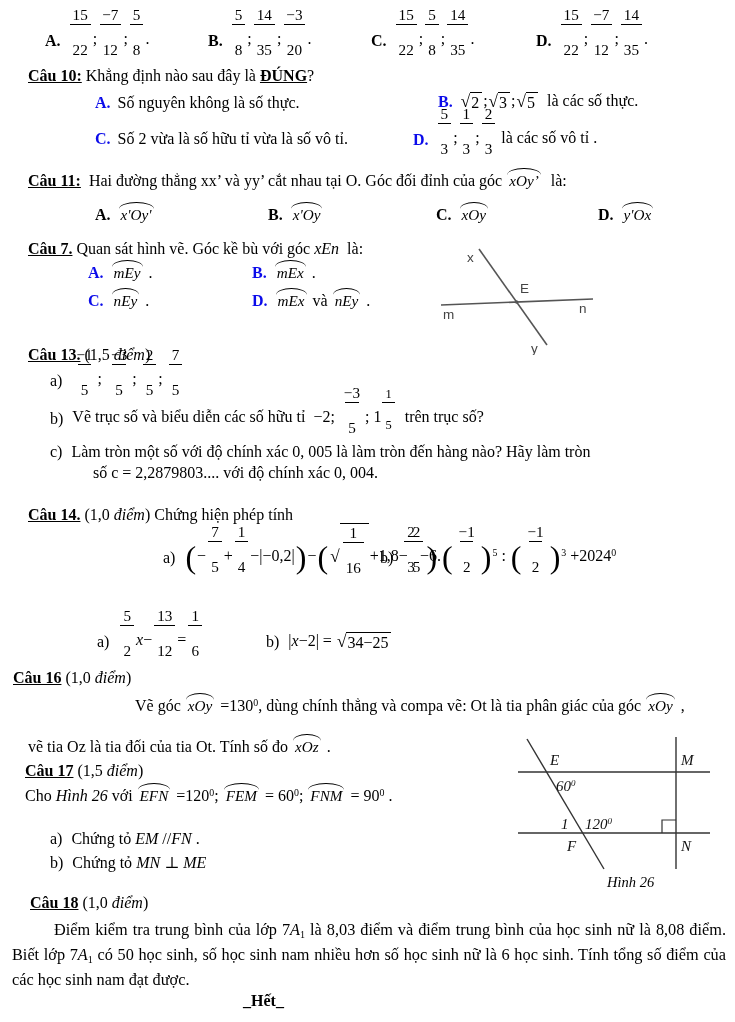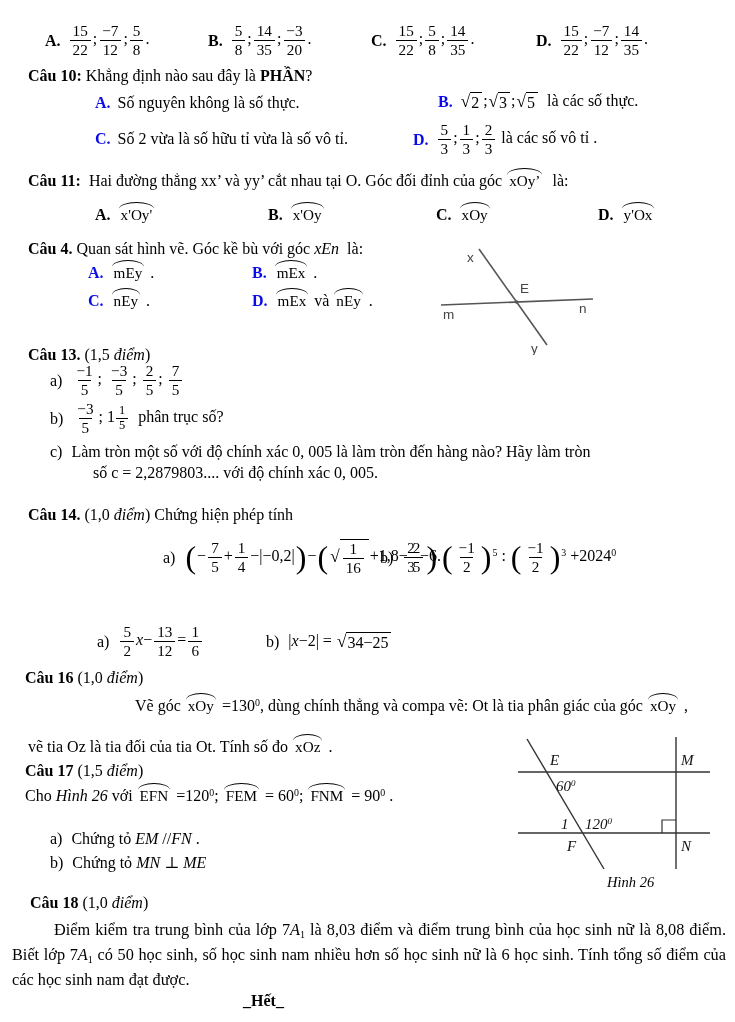--- a/index.html
+++ b/index.html
@@ -6,32 +6,32 @@
   body{width:735px;height:1022px;font-family:"Liberation Serif","DejaVu Serif",serif;font-size:16px;color:#000;}
   .sheet{position:relative;width:735px;height:1022px;background:#fff;overflow:hidden;}
   .row{position:absolute;white-space:nowrap;}
   .opt{position:absolute;display:inline-flex;align-items:center;white-space:nowrap;}
   .item{position:absolute;display:inline-flex;align-items:center;white-space:nowrap;}
   .ilab{margin-right:9px;}
   .lab{font-weight:bold;margin-right:7px;}
   .lab-blue{color:#0b0bea;}
   .mt{white-space:pre;}
   .mi{font-style:italic;white-space:pre;}
-  .mb{font-weight:bold;white-space:pre;}
+  .mb{font-weight:bold;white-space:pre;text-decoration:underline;}
   .mbi{font-weight:bold;font-style:italic;white-space:pre;}
   .frac{display:inline-flex;flex-direction:column;align-items:center;vertical-align:middle;line-height:1.12;font-size:0.95em;margin:0 2px;transform:translateY(-1px);text-align:center;}
   .fn{padding:0 3px;}
-  .fd{border-top:1.2px solid #000;padding:0 3px;}
+  .fd{border-top:1.2px solid #000;padding:16px 3px;}
   .mixfrac{font-size:0.78em;margin-left:1px;}
   .sqrt{display:inline-flex;align-items:center;vertical-align:middle;margin:0 1px;}
   .rad{line-height:1;font-size:1.08em;transform:translateY(-1px);}
   .sqb{border-top:1.3px solid #000;padding:1px 3px 0 1px;display:inline-flex;align-items:center;}
   .msup{vertical-align:0.5em;font-size:0.62em;line-height:0;white-space:pre;}
   .msub{vertical-align:-0.3em;font-size:0.62em;line-height:0;white-space:pre;}
-  .arc{position:relative;display:inline-block;margin:0 4px 0 3px;font-size:0.95em;white-space:pre;}
+  .arc{font-style:italic;position:relative;display:inline-block;margin:0 4px 0 3px;font-size:0.95em;white-space:pre;}
   .arc::before{content:"";position:absolute;left:-2px;right:-2px;top:-4px;height:6px;border-top:1.6px solid #000;border-radius:50% 50% 0 0/100% 100% 0 0;}
   .bp{font-size:2em;line-height:0;vertical-align:-0.2em;padding:0 1px;white-space:pre;}
   .para{position:absolute;left:12px;width:714px;text-align:justify;text-indent:42px;line-height:25px;font-size:16.3px;white-space:normal;}
   .para .mt,.para .mi{white-space:pre-wrap;}
   .caption{position:absolute;font-style:italic;font-size:14.5px;}
   .footer-end{position:absolute;font-weight:bold;}
   .figsans{font-family:"Liberation Sans","DejaVu Sans",sans-serif;font-size:13.5px;fill:#444;}
   .figser{font-family:"Liberation Serif",serif;font-style:italic;font-size:15px;fill:#111;}
   svg{position:absolute;}
 </style>
@@ -86,21 +86,21 @@
           <span class="fd">22</span>
         </span><span class="mt">;</span><span class="frac">
           <span class="fn">−7</span>
           <span class="fd">12</span>
         </span><span class="mt">;</span><span class="frac">
           <span class="fn">14</span>
           <span class="fd">35</span>
         </span><span class="mt">.</span></span>
   </span>
 
-  <div class="row" style="left:28px;top:67px"><span class="mb">Câu 10:</span><span class="mt"> Khẳng định nào sau đây là </span><span class="mb">PHẦN</span><span class="mt">?</span></div>
+  <div class="row" style="left:28px;top:67px"><span class="mb">Câu 10:</span><span class="mt"> Khẳng định nào sau đây là </span><span class="mb">ĐÚNG</span><span class="mt">?</span></div>
   <span class="opt" style="left:95px;top:94px">
     <span class="lab lab-blue">A.</span>
     <span><span class="mt">Số nguyên không là số thực.</span></span>
   </span>
   <span class="opt" style="left:438px;top:92px">
     <span class="lab lab-blue">B.</span>
     <span><span class="sqrt">
           <span class="rad">√</span>
           <span class="sqb">
             <span class="mt">2</span>
@@ -146,21 +146,21 @@
   </span>
   <span class="opt" style="left:436px;top:206px">
     <span class="lab">C.</span>
     <span><span class="arc">xOy</span></span>
   </span>
   <span class="opt" style="left:598px;top:206px">
     <span class="lab">D.</span>
     <span><span class="arc">y'Ox</span></span>
   </span>
 
-  <div class="row" style="left:28px;top:240px"><span class="mb">Câu 4.</span><span class="mt"> Quan sát hình vẽ. Góc kề bù với góc </span><span class="mi">xEn</span><span class="mt">  là:</span></div>
+  <div class="row" style="left:28px;top:240px"><span class="mb">Câu 7.</span><span class="mt"> Quan sát hình vẽ. Góc kề bù với góc </span><span class="mi">xEn</span><span class="mt">  là:</span></div>
   <span class="opt" style="left:88px;top:264px">
     <span class="lab lab-blue">A.</span>
     <span><span class="arc">mEy</span><span class="mt"> .</span></span>
   </span>
   <span class="opt" style="left:252px;top:264px">
     <span class="lab lab-blue">B.</span>
     <span><span class="arc">mEx</span><span class="mt"> .</span></span>
   </span>
   <span class="opt" style="left:88px;top:292px">
     <span class="lab lab-blue">C.</span>
@@ -194,33 +194,33 @@
         </span><span class="mt">; </span><span class="frac">
           <span class="fn">2</span>
           <span class="fd">5</span>
         </span><span class="mt">; </span><span class="frac">
           <span class="fn">7</span>
           <span class="fd">5</span>
         </span></span>
   </span>
   <span class="item" style="left:50px;top:399px;height:40px">
     <span class="ilab">b)</span>
-    <span><span class="frac">
+    <span><span class="mt">Vẽ trục số và biểu diễn các số hữu tỉ  −2; </span><span class="frac">
           <span class="fn">−3</span>
           <span class="fd">5</span>
         </span><span class="mt">; </span><span class="mt">1</span><span class="frac mixfrac">
           <span class="fn">1</span>
           <span class="fd">5</span>
-        </span><span class="mt">  phân trục số?</span></span>
+        </span><span class="mt">  trên trục số?</span></span>
   </span>
   <span class="item" style="left:50px;top:443px">
     <span class="ilab">c)</span>
     <span>Làm tròn một số với độ chính xác 0, 005 là làm tròn đến hàng nào? Hãy làm tròn</span>
   </span>
-  <div class="row" style="left:93px;top:464px">số c = 2,2879803.... với độ chính xác 0, 005.</div>
+  <div class="row" style="left:93px;top:464px">số c = 2,2879803.... với độ chính xác 0, 004.</div>
 
   <div class="row" style="left:28px;top:506px"><span class="mb">Câu 14.</span><span class="mt"> (1,0 </span><span class="mi">điểm</span><span class="mt">) Chứng hiện phép tính</span></div>
   <span class="item" style="left:163px;top:530px;height:56px">
     <span class="ilab">a)</span>
     <span><span class="bp">(</span><span class="mt">−</span><span class="frac">
           <span class="fn">7</span>
           <span class="fd">5</span>
         </span><span class="mt">+</span><span class="frac">
           <span class="fn">1</span>
           <span class="fd">4</span>
@@ -267,21 +267,21 @@
   <span class="item" style="left:266px;top:620px;height:44px">
     <span class="ilab">b)</span>
     <span><span class="mt">|</span><span class="mi">x</span><span class="mt">−2| = </span><span class="sqrt">
           <span class="rad">√</span>
           <span class="sqb">
             <span class="mt">34−25</span>
           </span>
         </span></span>
   </span>
 
-  <div class="row" style="left:25px;top:669px"><span class="mb">Câu 16</span><span class="mt"> (1,0 </span><span class="mi">điểm</span><span class="mt">)</span></div>
+  <div class="row" style="left:13px;top:669px"><span class="mb">Câu 16</span><span class="mt"> (1,0 </span><span class="mi">điểm</span><span class="mt">)</span></div>
   <div class="row" style="left:135px;top:697px"><span class="mt">Vẽ góc </span><span class="arc">xOy</span><span class="mt"> =130</span><span class="msup">0</span><span class="mt">, dùng chính thẳng và compa vẽ: Ot là tia phân giác của góc </span><span class="arc">xOy</span><span class="mt"> ,</span></div>
   <div class="row" style="left:28px;top:738px"><span class="mt">vẽ tia Oz là tia đối của tia Ot. Tính số đo </span><span class="arc">xOz</span><span class="mt"> .</span></div>
 
   <div class="row" style="left:25px;top:762px"><span class="mb">Câu 17</span><span class="mt"> (1,5 </span><span class="mi">điểm</span><span class="mt">)</span></div>
   <div class="row" style="left:25px;top:787px"><span class="mt">Cho </span><span class="mi">Hình 26</span><span class="mt"> với </span><span class="arc">EFN</span><span class="mt"> =120</span><span class="msup">0</span><span class="mt">; </span><span class="arc">FEM</span><span class="mt"> = 60</span><span class="msup">0</span><span class="mt">; </span><span class="arc">FNM</span><span class="mt"> = 90</span><span class="msup">0</span><span class="mt"> .</span></div>
   <span class="item" style="left:50px;top:830px">
     <span class="ilab">a)</span>
     <span><span class="mt">Chứng tỏ </span><span class="mi">EM</span><span class="mt"> //</span><span class="mi">FN</span><span class="mt"> .</span></span>
   </span>
   <span class="item" style="left:50px;top:853px">

